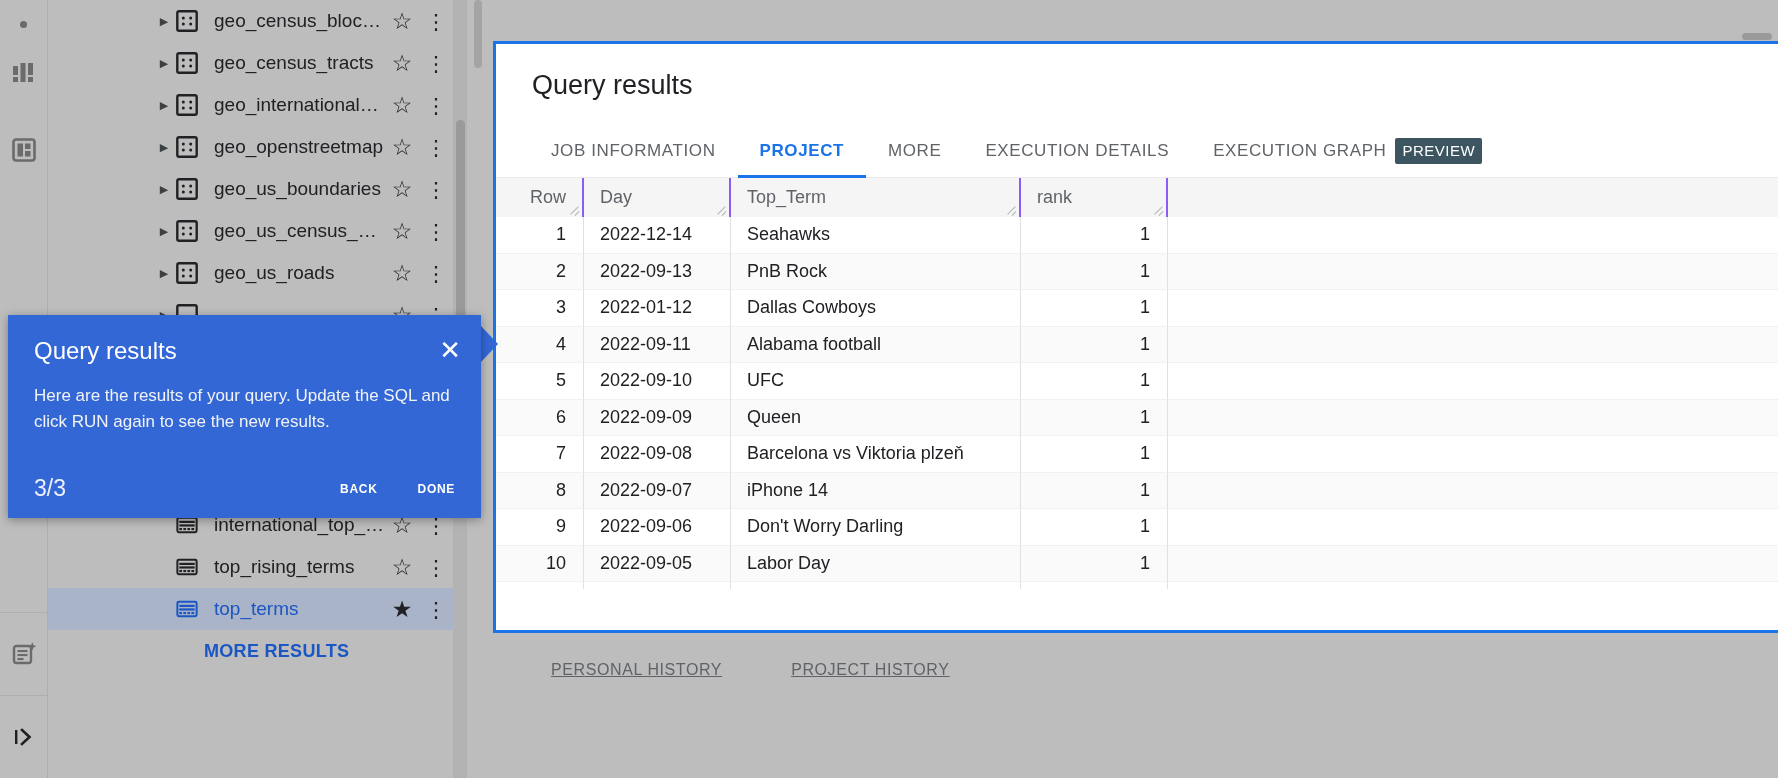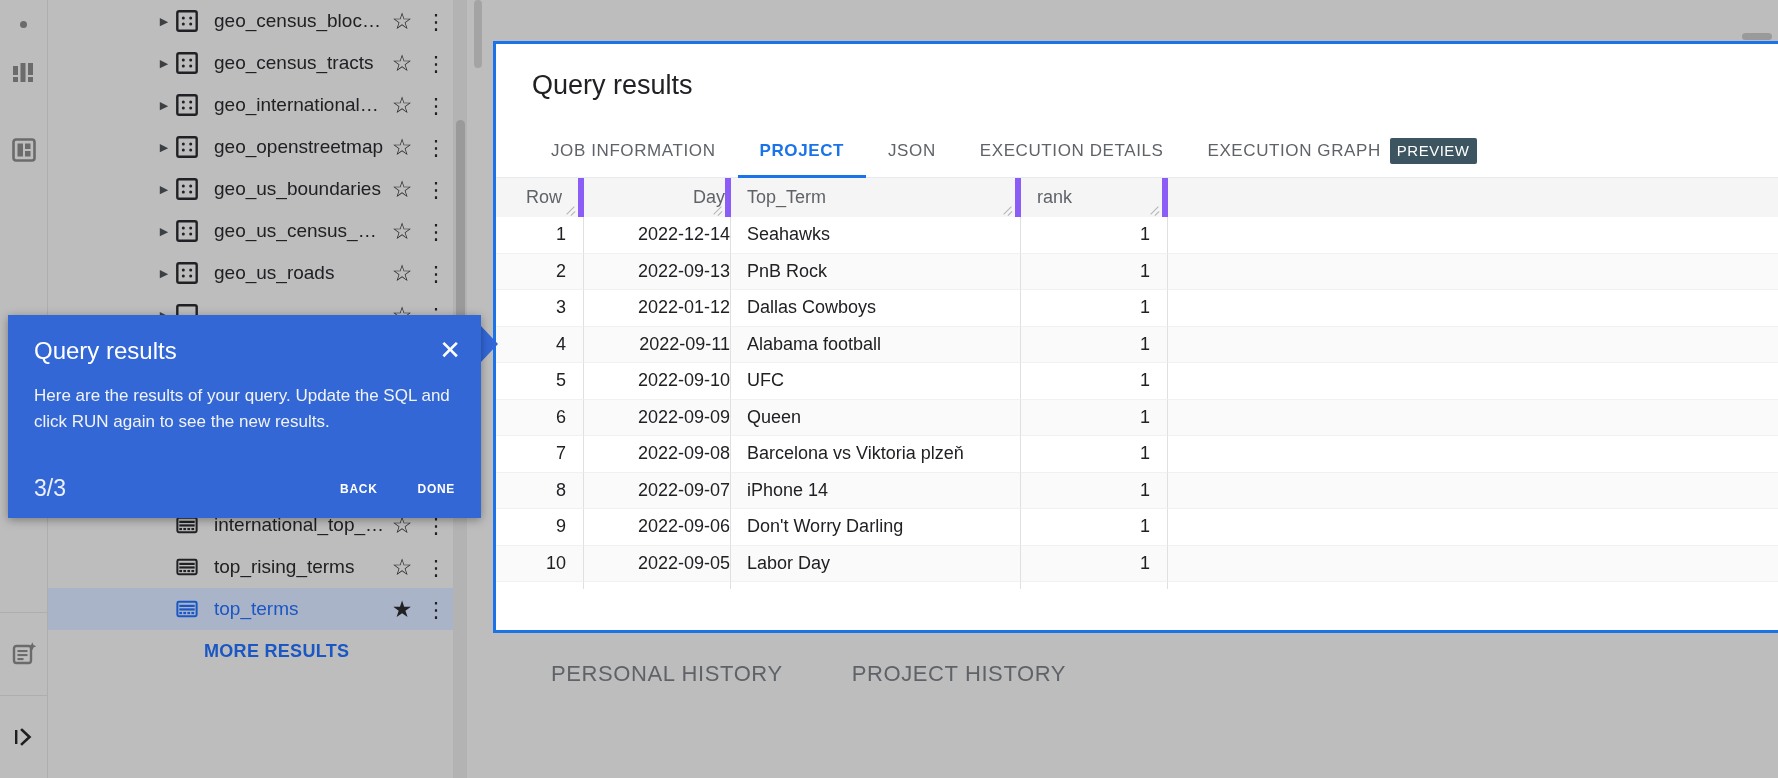--- a/index.html
+++ b/index.html
@@ -121,21 +121,21 @@
   .badge {
     background: #3c5560; color: #fff; font-size: 15px; font-weight: normal;
     padding: 4px 7px 5px; letter-spacing: .5px; border-radius: 2px;
   }
 
   
   .grid { width: 100%; }
   .grid-head { display: flex; background: #f5f5f5; height: 39px; }
   .hcell {
     position: relative; display: flex; align-items: center;
-    font-size: 18px; color: #5f6368; border-right: 6px solid #8b5cf6;
+    font-size: 18px; color: #5f6368; border-right: 2px solid #8b5cf6;
     background: #f5f5f5; height: 39px;
   }
   .hcell .htxt { padding-left: 16px; }
   .hcell.num .htxt { padding-left: 0; padding-right: 16px; margin-left: auto; }
   .resize-h {
     position: absolute; right: 2px; bottom: 2px;
     width: 12px; height: 12px; opacity: .75;
   }
   .resize-h::before, .resize-h::after {
     content: ""; position: absolute; background: #9aa0a6; height: 1px;
@@ -150,34 +150,35 @@
   .gcell {
     display: flex; align-items: center; font-size: 18px; color: #202124;
     border-right: 1px solid #e0e0e0; border-bottom: 1px solid #f1f1f1;
     padding-left: 16px; overflow: hidden; white-space: nowrap;
   }
   .gcell.num { justify-content: flex-end; padding-left: 0; padding-right: 17px; }
   .grid-clip { overflow: hidden; }
 
   
   .c-row  { width: 88px;  flex: 0 0 88px; }
-  .c-day  { width: 147px; flex: 0 0 147px; justify-content: flex-end; }
+  .c-day  { width: 147px; flex: 0 0 147px; }
   .c-term { width: 290px; flex: 0 0 290px; }
   .c-rank { width: 147px; flex: 0 0 147px; }
   .c-pad  { flex: 1 1 auto; border-right: none; }
 
   
   .hist {
     position: absolute; left: 493px; top: 636px; width: 1285px; height: 142px;
     background: #bdbdbd; display: flex; align-items: flex-start;
     padding-top: 15px; padding-left: 40px; gap: 33px;
   }
   .hist-tab {
-    font-size: 22px; color: #5f6368; letter-spacing: .6px; padding: 10px 18px;
+    font-size: 16px; color: #5f6368; letter-spacing: .6px; padding: 10px 18px;
     white-space: nowrap;
+    text-decoration: underline;
   }
 
   
   .tip {
     position: absolute; left: 8px; top: 315px; width: 473px; height: 203px;
     background: #3367d6; color: #fff; box-shadow: 0 2px 9px rgba(0,0,0,.35);
   }
   .tip-arrow {
     position: absolute; left: 481px; top: 326px;
     width: 0; height: 0;
@@ -460,21 +461,21 @@
     <div class="card-title">Query results</div>
 
     <div class="tabs">
       <div class="tab">
         <span>JOB INFORMATION</span>
       </div>
       <div class="tab active">
         <span>PROJECT</span>
       </div>
       <div class="tab">
-        <span>JSON</span>
+        <span>MORE</span>
       </div>
       <div class="tab">
         <span>EXECUTION DETAILS</span>
       </div>
       <div class="tab">
         <span>EXECUTION GRAPH</span>
         <span class="badge">PREVIEW</span>
       </div>
     </div>
 

